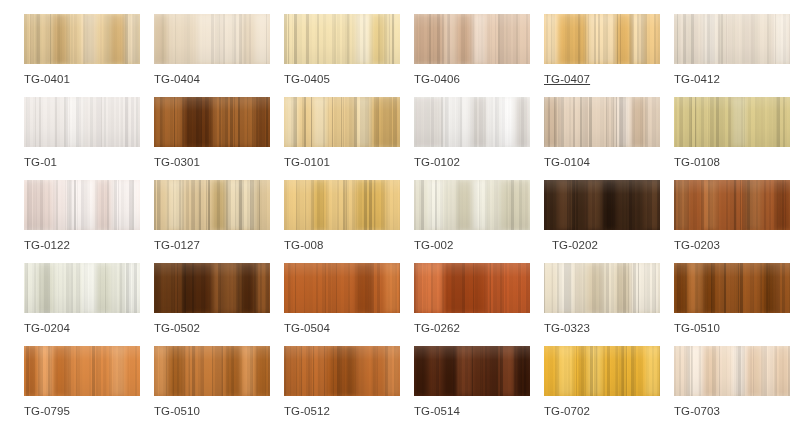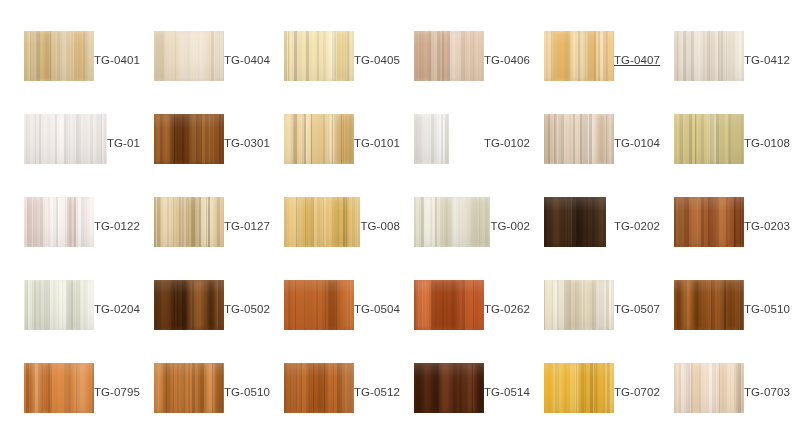--- a/index.html
+++ b/index.html
@@ -27,22 +27,22 @@
     column-gap: 14px;
     row-gap: 0px;
     align-content: start;
     justify-content: start;
   }
 
   .swatch-cell {
     width: 116px;
     height: 83px;
     display: flex;
-    flex-direction: row;
-    align-items: center;
+    flex-direction: column;
+    align-items: flex-start;
   }
 
   .swatch-chip {
     position: relative;
     width: 116px;
     height: 50px;
     overflow: hidden;
     background-color: #e0cba8;
   }
 
@@ -164,21 +164,21 @@
         <div class="chip-sheen"></div>
       </div>
       <div class="swatch-label" style="color: rgb(61, 61, 61);">TG-0101</div>
     </div>
     <div class="swatch-cell">
       <div class="swatch-chip" style="background-color: rgb(244, 242, 239);">
         <div class="chip-base" style="background-image: linear-gradient(to right, rgb(227, 222, 216) 0%, rgb(227, 222, 216) 12.5%, rgb(227, 222, 216) 12.5%, rgb(227, 222, 216) 25%, rgb(244, 242, 239) 25%, rgb(244, 242, 239) 37.5%, rgb(244, 242, 239) 37.5%, rgb(244, 242, 239) 50%, rgb(227, 222, 216) 50%, rgb(227, 222, 216) 62.5%, rgb(244, 242, 239) 62.5%, rgb(244, 242, 239) 75%, rgb(253, 252, 251) 75%, rgb(253, 252, 251) 87.5%, rgb(227, 222, 216) 87.5%, rgb(227, 222, 216) 100%); filter: blur(2.5px);"></div>
         <div class="chip-grain-fine" style="background-image: repeating-linear-gradient(to right, rgba(0, 0, 0, 0.047) 0px, rgba(0, 0, 0, 0.047) 2.69px, rgba(0, 0, 0, 0.024) 2.69px, rgba(0, 0, 0, 0.024) 4.55px, rgba(0, 0, 0, 0.024) 4.55px, rgba(0, 0, 0, 0.024) 6.85px, rgba(0, 0, 0, 0.01) 6.85px, rgba(0, 0, 0, 0.01) 9.32px, rgba(0, 0, 0, 0.004) 9.32px, rgba(0, 0, 0, 0.004) 10.17px, rgba(0, 0, 0, 0.024) 10.17px, rgba(0, 0, 0, 0.024) 13.34px, rgba(0, 0, 0, 0.027) 13.34px, rgba(0, 0, 0, 0.027) 15.59px, rgba(0, 0, 0, 0) 15.59px, rgba(0, 0, 0, 0) 17.09px, rgba(0, 0, 0, 0.055) 17.09px, rgba(0, 0, 0, 0.055) 20.04px, rgba(0, 0, 0, 0.004) 20.04px, rgba(0, 0, 0, 0.004) 21.34px, rgba(0, 0, 0, 0.01) 21.34px, rgba(0, 0, 0, 0.01) 22.93px, rgba(0, 0, 0, 0) 22.93px, rgba(0, 0, 0, 0) 24.02px, rgba(0, 0, 0, 0.016) 24.02px, rgba(0, 0, 0, 0.016) 25.34px, rgba(0, 0, 0, 0.004) 25.34px, rgba(0, 0, 0, 0.004) 27.33px, rgba(0, 0, 0, 0.086) 27.33px, rgba(0, 0, 0, 0.086) 28.64px, rgba(0, 0, 0, 0.004) 28.64px, rgba(0, 0, 0, 0.004) 30.67px, rgba(0, 0, 0, 0.075) 30.67px, rgba(0, 0, 0, 0.075) 33.53px, rgba(0, 0, 0, 0.047) 33.53px, rgba(0, 0, 0, 0.047) 34.78px, rgba(0, 0, 0, 0.004) 34.78px, rgba(0, 0, 0, 0.004) 36.29px, rgba(0, 0, 0, 0.01) 36.29px, rgba(0, 0, 0, 0.01) 38.16px, rgba(0, 0, 0, 0.024) 38.16px, rgba(0, 0, 0, 0.024) 40.75px, rgba(0, 0, 0, 0.004) 40.75px, rgba(0, 0, 0, 0.004) 41.71px, rgba(0, 0, 0, 0.027) 41.71px, rgba(0, 0, 0, 0.027) 44.4px, rgba(0, 0, 0, 0.043) 44.4px, rgba(0, 0, 0, 0.043) 46.05px, rgba(0, 0, 0, 0.086) 46.05px, rgba(0, 0, 0, 0.086) 47.95px, rgba(0, 0, 0, 0.008) 47.95px, rgba(0, 0, 0, 0.008) 48.92px, rgba(0, 0, 0, 0) 48.92px, rgba(0, 0, 0, 0) 51.55px, rgba(0, 0, 0, 0.008) 51.55px, rgba(0, 0, 0, 0.008) 53.57px, rgba(0, 0, 0, 0.02) 53.57px, rgba(0, 0, 0, 0.02) 56.05px, rgba(0, 0, 0, 0.03) 56.05px, rgba(0, 0, 0, 0.03) 58.2px, rgba(0, 0, 0, 0.03) 58.2px, rgba(0, 0, 0, 0.03) 60.41px, rgba(0, 0, 0, 0.07) 60.41px, rgba(0, 0, 0, 0.07) 63.02px, rgba(0, 0, 0, 0.008) 63.02px, rgba(0, 0, 0, 0.008) 65.45px, rgba(0, 0, 0, 0.055) 65.45px, rgba(0, 0, 0, 0.055) 67.89px, rgba(0, 0, 0, 0.055) 67.89px, rgba(0, 0, 0, 0.055) 69.35px, rgba(0, 0, 0, 0.03) 69.35px, rgba(0, 0, 0, 0.03) 70.14px, rgba(0, 0, 0, 0.055) 70.14px, rgba(0, 0, 0, 0.055) 72.38px, rgba(0, 0, 0, 0.004) 72.38px, rgba(0, 0, 0, 0.004) 75.41px, rgba(0, 0, 0, 0.02) 75.41px, rgba(0, 0, 0, 0.02) 77.5px, rgba(0, 0, 0, 0.035) 77.5px, rgba(0, 0, 0, 0.035) 79.09px, rgba(0, 0, 0, 0.004) 79.09px, rgba(0, 0, 0, 0.004) 81.1px, rgba(0, 0, 0, 0.067) 81.1px, rgba(0, 0, 0, 0.067) 83.08px, rgba(0, 0, 0, 0.055) 83.08px, rgba(0, 0, 0, 0.055) 85.3px, rgba(0, 0, 0, 0.02) 85.3px, rgba(0, 0, 0, 0.02) 86.75px, rgba(0, 0, 0, 0.02) 86.75px, rgba(0, 0, 0, 0.02) 88.26px, rgba(0, 0, 0, 0.043) 88.26px, rgba(0, 0, 0, 0.043) 91.24px, rgba(0, 0, 0, 0.008) 91.24px, rgba(0, 0, 0, 0.008) 93.3px, rgba(0, 0, 0, 0) 93.3px, rgba(0, 0, 0, 0) 94.43px, rgba(0, 0, 0, 0.016) 94.43px, rgba(0, 0, 0, 0.016) 96.35px, rgba(0, 0, 0, 0.004) 96.35px, rgba(0, 0, 0, 0.004) 97.13px, rgba(0, 0, 0, 0.016) 97.13px, rgba(0, 0, 0, 0.016) 100.21px, rgba(0, 0, 0, 0.008) 100.21px, rgba(0, 0, 0, 0.008) 101.3px, rgba(0, 0, 0, 0.01) 101.3px, rgba(0, 0, 0, 0.01) 103.23px, rgba(0, 0, 0, 0.024) 103.23px, rgba(0, 0, 0, 0.024) 104.95px, rgba(0, 0, 0, 0.04) 104.95px, rgba(0, 0, 0, 0.04) 105.72px, rgba(0, 0, 0, 0.027) 105.72px, rgba(0, 0, 0, 0.027) 107.28px, rgba(0, 0, 0, 0.075) 107.28px, rgba(0, 0, 0, 0.075) 110.04px, rgba(0, 0, 0, 0.027) 110.04px, rgba(0, 0, 0, 0.027) 112.98px, rgba(0, 0, 0, 0) 112.98px, rgba(0, 0, 0, 0) 115.81px, rgba(0, 0, 0, 0) 115.81px, rgba(0, 0, 0, 0) 116.77px); filter: blur(0.35px);"></div>
         <div class="chip-sheen"></div>
       </div>
-      <div class="swatch-label" style="color: rgb(61, 61, 61); margin-left: 35px;">TG-0102</div>
+      <div class="swatch-label" style="color: rgb(61, 61, 61);">TG-0102</div>
     </div>
     <div class="swatch-cell">
       <div class="swatch-chip" style="background-color: rgb(233, 214, 192);">
         <div class="chip-base" style="background-image: linear-gradient(to right, rgb(214, 189, 161) 0%, rgb(214, 189, 161) 12.5%, rgb(233, 214, 192) 12.5%, rgb(233, 214, 192) 25%, rgb(233, 214, 192) 25%, rgb(233, 214, 192) 37.5%, rgb(233, 214, 192) 37.5%, rgb(233, 214, 192) 50%, rgb(233, 214, 192) 50%, rgb(233, 214, 192) 62.5%, rgb(245, 232, 218) 62.5%, rgb(245, 232, 218) 75%, rgb(214, 189, 161) 75%, rgb(214, 189, 161) 87.5%, rgb(233, 214, 192) 87.5%, rgb(233, 214, 192) 100%); filter: blur(2.5px);"></div>
         <div class="chip-grain-fine" style="background-image: repeating-linear-gradient(to right, rgba(0, 0, 0, 0.106) 0px, rgba(0, 0, 0, 0.106) 1.46px, rgba(0, 0, 0, 0.047) 1.46px, rgba(0, 0, 0, 0.047) 4.34px, rgba(0, 0, 0, 0.13) 4.34px, rgba(0, 0, 0, 0.13) 5.81px, rgba(0, 0, 0, 0.008) 5.81px, rgba(0, 0, 0, 0.008) 8.71px, rgba(0, 0, 0, 0.016) 8.71px, rgba(0, 0, 0, 0.016) 9.67px, rgba(0, 0, 0, 0.173) 9.67px, rgba(0, 0, 0, 0.173) 11.33px, rgba(0, 0, 0, 0.13) 11.33px, rgba(0, 0, 0, 0.13) 12.05px, rgba(0, 0, 0, 0.086) 12.05px, rgba(0, 0, 0, 0.086) 13.2px, rgba(0, 0, 0, 0.004) 13.2px, rgba(0, 0, 0, 0.004) 14.48px, rgba(0, 0, 0, 0.08) 14.48px, rgba(0, 0, 0, 0.08) 16.61px, rgba(0, 0, 0, 0.016) 16.61px, rgba(0, 0, 0, 0.016) 17.47px, rgba(0, 0, 0, 0.12) 17.47px, rgba(0, 0, 0, 0.12) 19.94px, rgba(0, 0, 0, 0.008) 19.94px, rgba(0, 0, 0, 0.008) 22.3px, rgba(0, 0, 0, 0.02) 22.3px, rgba(0, 0, 0, 0.02) 23.45px, rgba(0, 0, 0, 0.01) 23.45px, rgba(0, 0, 0, 0.01) 25.35px, rgba(0, 0, 0, 0.05) 25.35px, rgba(0, 0, 0, 0.05) 26.94px, rgba(0, 0, 0, 0.01) 26.94px, rgba(0, 0, 0, 0.01) 28.88px, rgba(0, 0, 0, 0.133) 28.88px, rgba(0, 0, 0, 0.133) 31.34px, rgba(0, 0, 0, 0) 31.34px, rgba(0, 0, 0, 0) 32.91px, rgba(0, 0, 0, 0.004) 32.91px, rgba(0, 0, 0, 0.004) 33.59px, rgba(0, 0, 0, 0.01) 33.59px, rgba(0, 0, 0, 0.01) 36.1px, rgba(0, 0, 0, 0.17) 36.1px, rgba(0, 0, 0, 0.17) 37.57px, rgba(0, 0, 0, 0.118) 37.57px, rgba(0, 0, 0, 0.118) 38.19px, rgba(0, 0, 0, 0.06) 38.19px, rgba(0, 0, 0, 0.06) 39.2px, rgba(0, 0, 0, 0.08) 39.2px, rgba(0, 0, 0, 0.08) 41.41px, rgba(0, 0, 0, 0.09) 41.41px, rgba(0, 0, 0, 0.09) 43.74px, rgba(0, 0, 0, 0) 43.74px, rgba(0, 0, 0, 0) 45.34px, rgba(0, 0, 0, 0.165) 45.34px, rgba(0, 0, 0, 0.165) 48.43px, rgba(0, 0, 0, 0.01) 48.43px, rgba(0, 0, 0, 0.01) 51.54px, rgba(0, 0, 0, 0.004) 51.54px, rgba(0, 0, 0, 0.004) 52.65px, rgba(0, 0, 0, 0.01) 52.65px, rgba(0, 0, 0, 0.01) 55.68px, rgba(0, 0, 0, 0.035) 55.68px, rgba(0, 0, 0, 0.035) 58.8px, rgba(0, 0, 0, 0.047) 58.8px, rgba(0, 0, 0, 0.047) 59.73px, rgba(0, 0, 0, 0.01) 59.73px, rgba(0, 0, 0, 0.01) 62.28px, rgba(0, 0, 0, 0.14) 62.28px, rgba(0, 0, 0, 0.14) 63.32px, rgba(0, 0, 0, 0.067) 63.32px, rgba(0, 0, 0, 0.067) 65.21px, rgba(0, 0, 0, 0.016) 65.21px, rgba(0, 0, 0, 0.016) 66.71px, rgba(0, 0, 0, 0.08) 66.71px, rgba(0, 0, 0, 0.08) 68.76px, rgba(0, 0, 0, 0.137) 68.76px, rgba(0, 0, 0, 0.137) 69.62px, rgba(0, 0, 0, 0.035) 69.62px, rgba(0, 0, 0, 0.035) 72.1px, rgba(0, 0, 0, 0.18) 72.1px, rgba(0, 0, 0, 0.18) 72.85px, rgba(0, 0, 0, 0.008) 72.85px, rgba(0, 0, 0, 0.008) 75.36px, rgba(0, 0, 0, 0.157) 75.36px, rgba(0, 0, 0, 0.157) 76.19px, rgba(0, 0, 0, 0.192) 76.19px, rgba(0, 0, 0, 0.192) 79.39px, rgba(0, 0, 0, 0.114) 79.39px, rgba(0, 0, 0, 0.114) 81.72px, rgba(0, 0, 0, 0) 81.72px, rgba(0, 0, 0, 0) 82.45px, rgba(0, 0, 0, 0.03) 82.45px, rgba(0, 0, 0, 0.03) 83.88px, rgba(0, 0, 0, 0.004) 83.88px, rgba(0, 0, 0, 0.004) 86.66px, rgba(0, 0, 0, 0.01) 86.66px, rgba(0, 0, 0, 0.01) 87.74px, rgba(0, 0, 0, 0.098) 87.74px, rgba(0, 0, 0, 0.098) 88.45px, rgba(0, 0, 0, 0.063) 88.45px, rgba(0, 0, 0, 0.063) 90.74px, rgba(0, 0, 0, 0.01) 90.74px, rgba(0, 0, 0, 0.01) 91.96px, rgba(0, 0, 0, 0.008) 91.96px, rgba(0, 0, 0, 0.008) 93.79px, rgba(0, 0, 0, 0.016) 93.79px, rgba(0, 0, 0, 0.016) 95.64px, rgba(0, 0, 0, 0.055) 95.64px, rgba(0, 0, 0, 0.055) 98.23px, rgba(0, 0, 0, 0.082) 98.23px, rgba(0, 0, 0, 0.082) 98.88px, rgba(0, 0, 0, 0.008) 98.88px, rgba(0, 0, 0, 0.008) 100.03px, rgba(0, 0, 0, 0.004) 100.03px, rgba(0, 0, 0, 0.004) 101.16px, rgba(0, 0, 0, 0.086) 101.16px, rgba(0, 0, 0, 0.086) 104.01px, rgba(0, 0, 0, 0.01) 104.01px, rgba(0, 0, 0, 0.01) 106.09px, rgba(0, 0, 0, 0.008) 106.09px, rgba(0, 0, 0, 0.008) 107.18px, rgba(0, 0, 0, 0.02) 107.18px, rgba(0, 0, 0, 0.02) 108.47px, rgba(0, 0, 0, 0.067) 108.47px, rgba(0, 0, 0, 0.067) 110.54px, rgba(0, 0, 0, 0.08) 110.54px, rgba(0, 0, 0, 0.08) 111.6px, rgba(0, 0, 0, 0.04) 111.6px, rgba(0, 0, 0, 0.04) 114.27px, rgba(0, 0, 0, 0.05) 114.27px, rgba(0, 0, 0, 0.05) 117.16px); filter: blur(0.35px);"></div>
         <div class="chip-sheen"></div>
       </div>
       <div class="swatch-label" style="color: rgb(61, 61, 61);">TG-0104</div>
     </div>
     <div class="swatch-cell">
@@ -270,21 +270,21 @@
         <div class="chip-sheen"></div>
       </div>
       <div class="swatch-label" style="color: rgb(61, 61, 61);">TG-0262</div>
     </div>
     <div class="swatch-cell">
       <div class="swatch-chip" style="background-color: rgb(238, 227, 203);">
         <div class="chip-base" style="background-image: linear-gradient(to right, rgb(238, 227, 203) 0%, rgb(238, 227, 203) 12.5%, rgb(248, 241, 226) 12.5%, rgb(248, 241, 226) 25%, rgb(238, 227, 203) 25%, rgb(238, 227, 203) 37.5%, rgb(221, 206, 176) 37.5%, rgb(221, 206, 176) 50%, rgb(238, 227, 203) 50%, rgb(238, 227, 203) 62.5%, rgb(221, 206, 176) 62.5%, rgb(221, 206, 176) 75%, rgb(248, 241, 226) 75%, rgb(248, 241, 226) 87.5%, rgb(248, 241, 226) 87.5%, rgb(248, 241, 226) 100%); filter: blur(2.5px);"></div>
         <div class="chip-grain-fine" style="background-image: repeating-linear-gradient(to right, rgba(0, 0, 0, 0.133) 0px, rgba(0, 0, 0, 0.133) 1.26px, rgba(0, 0, 0, 0) 1.26px, rgba(0, 0, 0, 0) 3.82px, rgba(0, 0, 0, 0) 3.82px, rgba(0, 0, 0, 0) 6.63px, rgba(0, 0, 0, 0.024) 6.63px, rgba(0, 0, 0, 0.024) 8.23px, rgba(0, 0, 0, 0.063) 8.23px, rgba(0, 0, 0, 0.063) 8.93px, rgba(0, 0, 0, 0.004) 8.93px, rgba(0, 0, 0, 0.004) 11.38px, rgba(0, 0, 0, 0.004) 11.38px, rgba(0, 0, 0, 0.004) 12.54px, rgba(0, 0, 0, 0.094) 12.54px, rgba(0, 0, 0, 0.094) 14.99px, rgba(0, 0, 0, 0.035) 14.99px, rgba(0, 0, 0, 0.035) 16.39px, rgba(0, 0, 0, 0.035) 16.39px, rgba(0, 0, 0, 0.035) 17.84px, rgba(0, 0, 0, 0.01) 17.84px, rgba(0, 0, 0, 0.01) 20.43px, rgba(0, 0, 0, 0.12) 20.43px, rgba(0, 0, 0, 0.12) 23.55px, rgba(0, 0, 0, 0.12) 23.55px, rgba(0, 0, 0, 0.12) 26.57px, rgba(0, 0, 0, 0.035) 26.57px, rgba(0, 0, 0, 0.035) 28.08px, rgba(0, 0, 0, 0.008) 28.08px, rgba(0, 0, 0, 0.008) 29.83px, rgba(0, 0, 0, 0.02) 29.83px, rgba(0, 0, 0, 0.02) 30.72px, rgba(0, 0, 0, 0.08) 30.72px, rgba(0, 0, 0, 0.08) 32.21px, rgba(0, 0, 0, 0.06) 32.21px, rgba(0, 0, 0, 0.06) 34.54px, rgba(0, 0, 0, 0.067) 34.54px, rgba(0, 0, 0, 0.067) 36.06px, rgba(0, 0, 0, 0.055) 36.06px, rgba(0, 0, 0, 0.055) 38.34px, rgba(0, 0, 0, 0.027) 38.34px, rgba(0, 0, 0, 0.027) 39.22px, rgba(0, 0, 0, 0.07) 39.22px, rgba(0, 0, 0, 0.07) 41.17px, rgba(0, 0, 0, 0.027) 41.17px, rgba(0, 0, 0, 0.027) 42.35px, rgba(0, 0, 0, 0.01) 42.35px, rgba(0, 0, 0, 0.01) 44.39px, rgba(0, 0, 0, 0.004) 44.39px, rgba(0, 0, 0, 0.004) 45.75px, rgba(0, 0, 0, 0.004) 45.75px, rgba(0, 0, 0, 0.004) 48.01px, rgba(0, 0, 0, 0.07) 48.01px, rgba(0, 0, 0, 0.07) 50.01px, rgba(0, 0, 0, 0.08) 50.01px, rgba(0, 0, 0, 0.08) 52.18px, rgba(0, 0, 0, 0.04) 52.18px, rgba(0, 0, 0, 0.04) 54.97px, rgba(0, 0, 0, 0.082) 54.97px, rgba(0, 0, 0, 0.082) 57.32px, rgba(0, 0, 0, 0.086) 57.32px, rgba(0, 0, 0, 0.086) 60.43px, rgba(0, 0, 0, 0.03) 60.43px, rgba(0, 0, 0, 0.03) 61.88px, rgba(0, 0, 0, 0.114) 61.88px, rgba(0, 0, 0, 0.114) 65.02px, rgba(0, 0, 0, 0) 65.02px, rgba(0, 0, 0, 0) 67.3px, rgba(0, 0, 0, 0.043) 67.3px, rgba(0, 0, 0, 0.043) 70.31px, rgba(0, 0, 0, 0) 70.31px, rgba(0, 0, 0, 0) 73.47px, rgba(0, 0, 0, 0.09) 73.47px, rgba(0, 0, 0, 0.09) 75px, rgba(0, 0, 0, 0.06) 75px, rgba(0, 0, 0, 0.06) 77.55px, rgba(0, 0, 0, 0.07) 77.55px, rgba(0, 0, 0, 0.07) 78.26px, rgba(0, 0, 0, 0.035) 78.26px, rgba(0, 0, 0, 0.035) 79.1px, rgba(0, 0, 0, 0.13) 79.1px, rgba(0, 0, 0, 0.13) 81.73px, rgba(0, 0, 0, 0.024) 81.73px, rgba(0, 0, 0, 0.024) 83.73px, rgba(0, 0, 0, 0.106) 83.73px, rgba(0, 0, 0, 0.106) 85.14px, rgba(0, 0, 0, 0.016) 85.14px, rgba(0, 0, 0, 0.016) 87.48px, rgba(0, 0, 0, 0.06) 87.48px, rgba(0, 0, 0, 0.06) 88.11px, rgba(0, 0, 0, 0.008) 88.11px, rgba(0, 0, 0, 0.008) 89.12px, rgba(0, 0, 0, 0.125) 89.12px, rgba(0, 0, 0, 0.125) 92px, rgba(0, 0, 0, 0.01) 92px, rgba(0, 0, 0, 0.01) 94.15px, rgba(0, 0, 0, 0.16) 94.15px, rgba(0, 0, 0, 0.16) 94.84px, rgba(0, 0, 0, 0.01) 94.84px, rgba(0, 0, 0, 0.01) 97.16px, rgba(0, 0, 0, 0.024) 97.16px, rgba(0, 0, 0, 0.024) 99.85px, rgba(0, 0, 0, 0.082) 99.85px, rgba(0, 0, 0, 0.082) 101.33px, rgba(0, 0, 0, 0.05) 101.33px, rgba(0, 0, 0, 0.05) 103.04px, rgba(0, 0, 0, 0.07) 103.04px, rgba(0, 0, 0, 0.07) 106.13px, rgba(0, 0, 0, 0.008) 106.13px, rgba(0, 0, 0, 0.008) 107.98px, rgba(0, 0, 0, 0.08) 107.98px, rgba(0, 0, 0, 0.08) 110.37px, rgba(0, 0, 0, 0.086) 110.37px, rgba(0, 0, 0, 0.086) 111.38px, rgba(0, 0, 0, 0.118) 111.38px, rgba(0, 0, 0, 0.118) 112.16px, rgba(0, 0, 0, 0.01) 112.16px, rgba(0, 0, 0, 0.01) 113.9px, rgba(0, 0, 0, 0.047) 113.9px, rgba(0, 0, 0, 0.047) 115.99px, rgba(0, 0, 0, 0.16) 115.99px, rgba(0, 0, 0, 0.16) 117.04px); filter: blur(0.35px);"></div>
         <div class="chip-sheen"></div>
       </div>
-      <div class="swatch-label" style="color: rgb(61, 61, 61);">TG-0507</div>
+      <div class="swatch-label" style="color: rgb(61, 61, 61);">TG-0323</div>
     </div>
     <div class="swatch-cell">
       <div class="swatch-chip" style="background-color: rgb(168, 93, 33);">
         <div class="chip-base" style="background-image: linear-gradient(to right, rgb(134, 69, 15) 0%, rgb(134, 69, 15) 12.5%, rgb(194, 118, 53) 12.5%, rgb(194, 118, 53) 25%, rgb(134, 69, 15) 25%, rgb(134, 69, 15) 37.5%, rgb(168, 93, 33) 37.5%, rgb(168, 93, 33) 50%, rgb(168, 93, 33) 50%, rgb(168, 93, 33) 62.5%, rgb(168, 93, 33) 62.5%, rgb(168, 93, 33) 75%, rgb(134, 69, 15) 75%, rgb(134, 69, 15) 87.5%, rgb(168, 93, 33) 87.5%, rgb(168, 93, 33) 100%); filter: blur(2.5px);"></div>
         <div class="chip-grain-wide" style="background-image: linear-gradient(to right, rgba(0, 0, 0, 0.09) 0px, rgba(0, 0, 0, 0) 21.4px, rgba(0, 0, 0, 0.17) 21.4px, rgba(0, 0, 0, 0) 46.47px, rgba(0, 0, 0, 0.176) 46.47px, rgba(0, 0, 0, 0) 61.35px, rgba(0, 0, 0, 0.204) 61.35px, rgba(0, 0, 0, 0) 73.67px, rgba(0, 0, 0, 0.07) 73.67px, rgba(0, 0, 0, 0) 93.83px, rgba(0, 0, 0, 0.18) 93.83px, rgba(0, 0, 0, 0) 121.01px); filter: blur(1.6px);"></div>
         <div class="chip-grain-fine" style="background-image: repeating-linear-gradient(to right, rgba(0, 0, 0, 0.008) 0px, rgba(0, 0, 0, 0.008) 2.91px, rgba(0, 0, 0, 0.106) 2.91px, rgba(0, 0, 0, 0.106) 4.19px, rgba(0, 0, 0, 0.09) 4.19px, rgba(0, 0, 0, 0.09) 6.83px, rgba(0, 0, 0, 0.027) 6.83px, rgba(0, 0, 0, 0.027) 7.91px, rgba(0, 0, 0, 0.055) 7.91px, rgba(0, 0, 0, 0.055) 11.04px, rgba(0, 0, 0, 0.133) 11.04px, rgba(0, 0, 0, 0.133) 13.25px, rgba(0, 0, 0, 0.01) 13.25px, rgba(0, 0, 0, 0.01) 15.67px, rgba(0, 0, 0, 0.035) 15.67px, rgba(0, 0, 0, 0.035) 16.83px, rgba(0, 0, 0, 0.03) 16.83px, rgba(0, 0, 0, 0.03) 19.52px, rgba(0, 0, 0, 0.01) 19.52px, rgba(0, 0, 0, 0.01) 20.64px, rgba(0, 0, 0, 0.067) 20.64px, rgba(0, 0, 0, 0.067) 23.73px, rgba(0, 0, 0, 0.008) 23.73px, rgba(0, 0, 0, 0.008) 26.36px, rgba(0, 0, 0, 0.016) 26.36px, rgba(0, 0, 0, 0.016) 29.04px, rgba(0, 0, 0, 0.067) 29.04px, rgba(0, 0, 0, 0.067) 31.92px, rgba(0, 0, 0, 0.03) 31.92px, rgba(0, 0, 0, 0.03) 32.94px, rgba(0, 0, 0, 0.067) 32.94px, rgba(0, 0, 0, 0.067) 33.74px, rgba(0, 0, 0, 0.01) 33.74px, rgba(0, 0, 0, 0.01) 36.86px, rgba(0, 0, 0, 0.22) 36.86px, rgba(0, 0, 0, 0.22) 38.11px, rgba(0, 0, 0, 0.145) 38.11px, rgba(0, 0, 0, 0.145) 41.29px, rgba(0, 0, 0, 0.016) 41.29px, rgba(0, 0, 0, 0.016) 42.99px, rgba(0, 0, 0, 0.067) 42.99px, rgba(0, 0, 0, 0.067) 45.08px, rgba(0, 0, 0, 0.004) 45.08px, rgba(0, 0, 0, 0.004) 45.9px, rgba(0, 0, 0, 0.027) 45.9px, rgba(0, 0, 0, 0.027) 48.17px, rgba(0, 0, 0, 0.04) 48.17px, rgba(0, 0, 0, 0.04) 50.06px, rgba(0, 0, 0, 0.255) 50.06px, rgba(0, 0, 0, 0.255) 52.17px, rgba(0, 0, 0, 0.008) 52.17px, rgba(0, 0, 0, 0.008) 54.33px, rgba(0, 0, 0, 0.027) 54.33px, rgba(0, 0, 0, 0.027) 56.22px, rgba(0, 0, 0, 0.08) 56.22px, rgba(0, 0, 0, 0.08) 58.89px, rgba(0, 0, 0, 0.067) 58.89px, rgba(0, 0, 0, 0.067) 61.16px, rgba(0, 0, 0, 0.008) 61.16px, rgba(0, 0, 0, 0.008) 63.85px, rgba(0, 0, 0, 0.16) 63.85px, rgba(0, 0, 0, 0.16) 64.53px, rgba(0, 0, 0, 0.004) 64.53px, rgba(0, 0, 0, 0.004) 65.62px, rgba(0, 0, 0, 0.23) 65.62px, rgba(0, 0, 0, 0.23) 68.57px, rgba(0, 0, 0, 0) 68.57px, rgba(0, 0, 0, 0) 71.68px, rgba(0, 0, 0, 0.027) 71.68px, rgba(0, 0, 0, 0.027) 73.47px, rgba(0, 0, 0, 0.03) 73.47px, rgba(0, 0, 0, 0.03) 76.49px, rgba(0, 0, 0, 0.09) 76.49px, rgba(0, 0, 0, 0.09) 79.44px, rgba(0, 0, 0, 0.118) 79.44px, rgba(0, 0, 0, 0.118) 80.07px, rgba(0, 0, 0, 0.03) 80.07px, rgba(0, 0, 0, 0.03) 83.26px, rgba(0, 0, 0, 0.063) 83.26px, rgba(0, 0, 0, 0.063) 85.7px, rgba(0, 0, 0, 0.12) 85.7px, rgba(0, 0, 0, 0.12) 88.07px, rgba(0, 0, 0, 0.01) 88.07px, rgba(0, 0, 0, 0.01) 90.14px, rgba(0, 0, 0, 0.094) 90.14px, rgba(0, 0, 0, 0.094) 92.42px, rgba(0, 0, 0, 0.2) 92.42px, rgba(0, 0, 0, 0.2) 94.41px, rgba(0, 0, 0, 0.086) 94.41px, rgba(0, 0, 0, 0.086) 95.72px, rgba(0, 0, 0, 0.01) 95.72px, rgba(0, 0, 0, 0.01) 97.78px, rgba(0, 0, 0, 0.04) 97.78px, rgba(0, 0, 0, 0.04) 100.74px, rgba(0, 0, 0, 0.1) 100.74px, rgba(0, 0, 0, 0.1) 102.8px, rgba(0, 0, 0, 0.125) 102.8px, rgba(0, 0, 0, 0.125) 105.95px, rgba(0, 0, 0, 0) 105.95px, rgba(0, 0, 0, 0) 107.59px, rgba(0, 0, 0, 0.153) 107.59px, rgba(0, 0, 0, 0.153) 110.56px, rgba(0, 0, 0, 0.043) 110.56px, rgba(0, 0, 0, 0.043) 113.23px, rgba(0, 0, 0, 0.047) 113.23px, rgba(0, 0, 0, 0.047) 114.89px, rgba(0, 0, 0, 0.13) 114.89px, rgba(0, 0, 0, 0.13) 115.75px, rgba(0, 0, 0, 0) 115.75px, rgba(0, 0, 0, 0) 116.52px); filter: blur(0.35px);"></div>
         <div class="chip-sheen"></div>
       </div>
       <div class="swatch-label" style="color: rgb(61, 61, 61);">TG-0510</div>
     </div>

